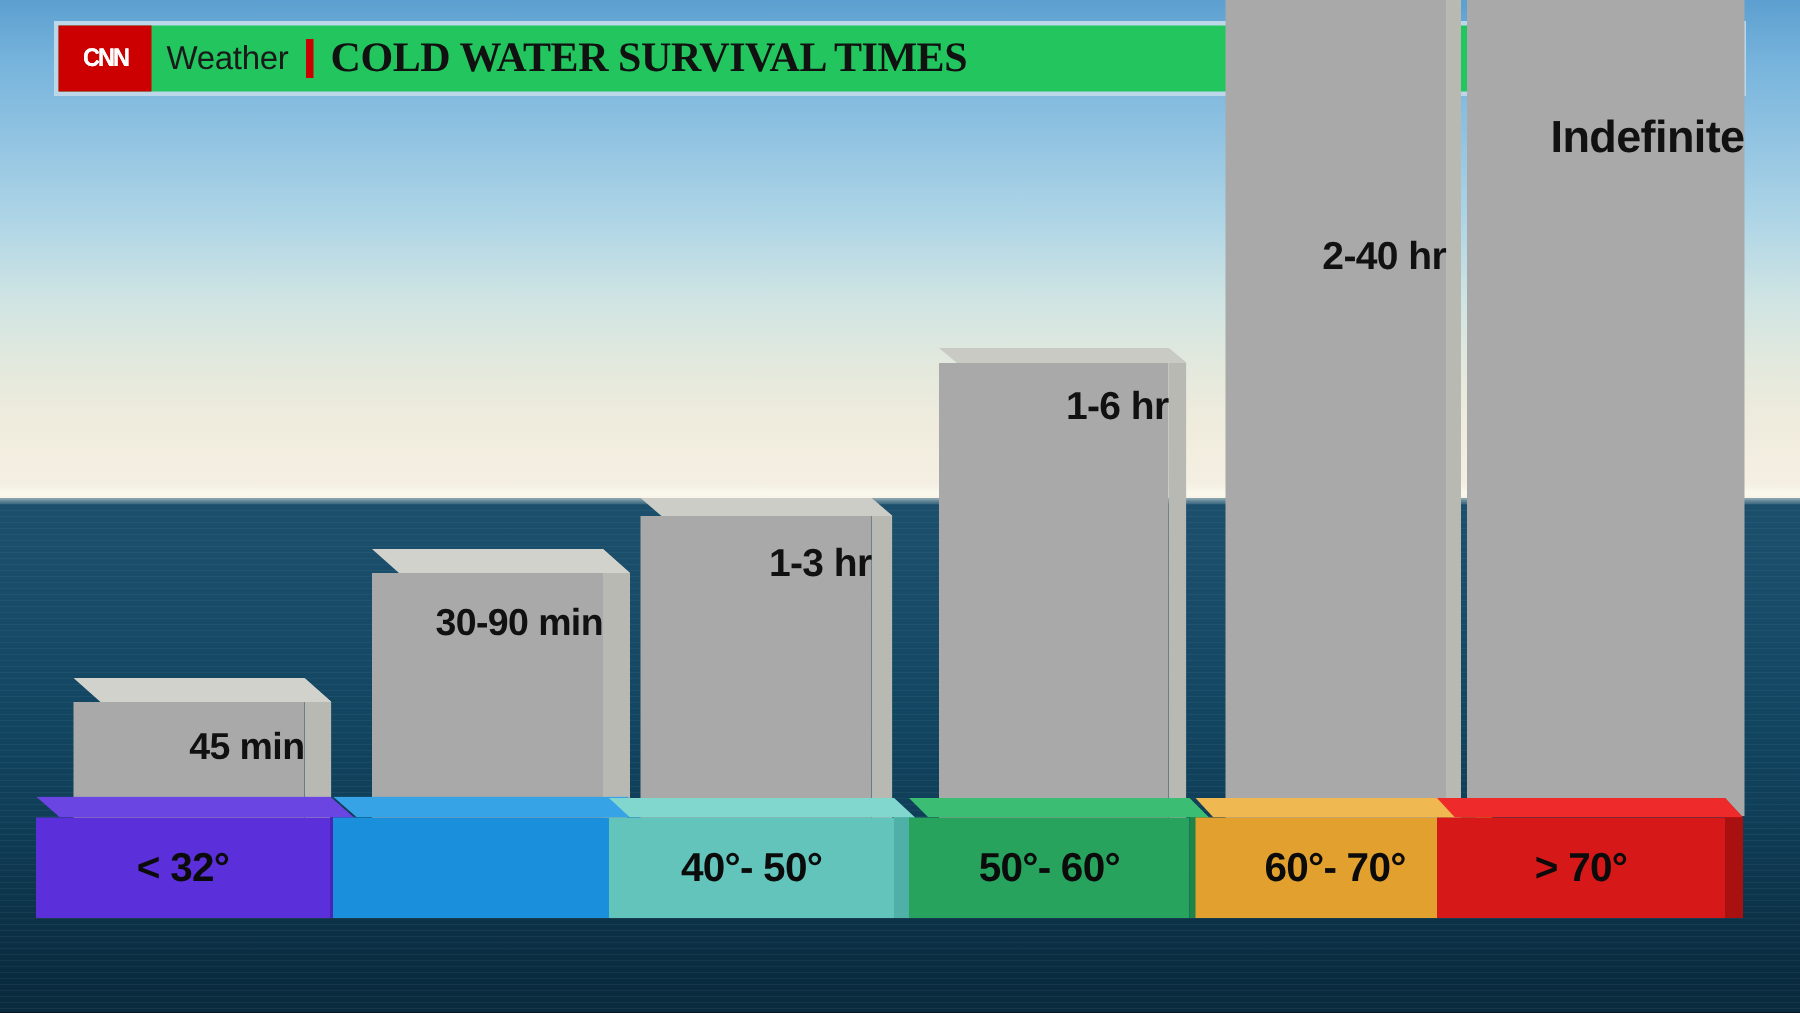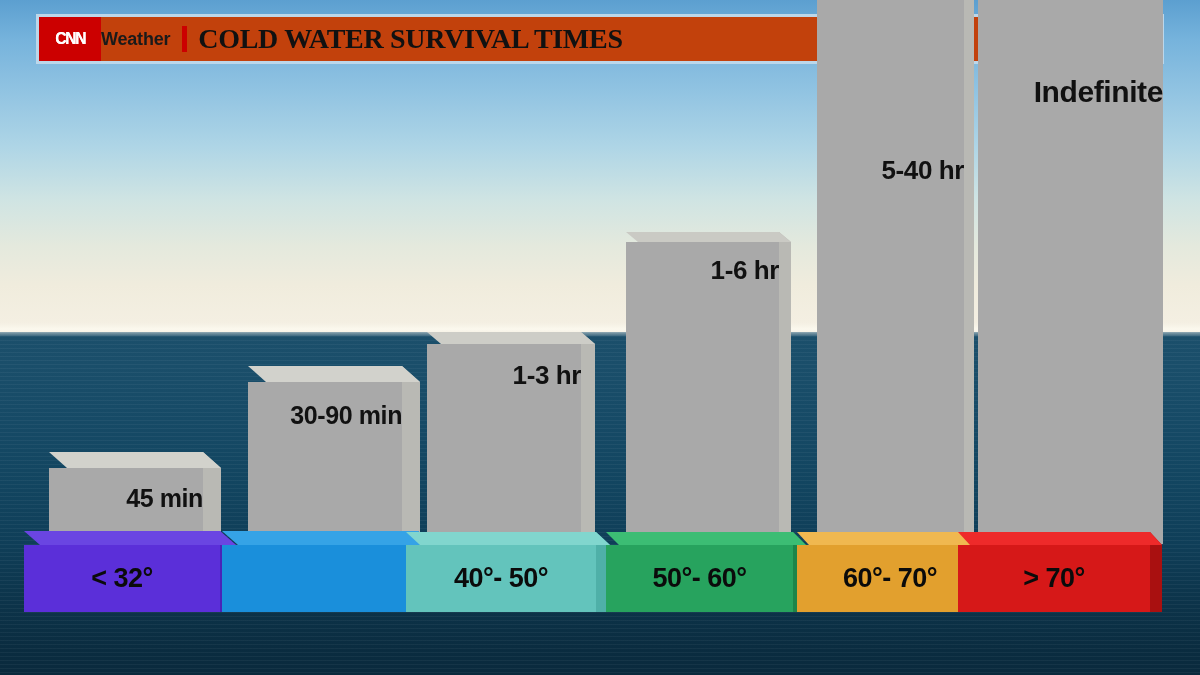--- a/index.html
+++ b/index.html
@@ -55,40 +55,40 @@
 
   
   .titlebar-wrap{
     position:absolute;left:36px;top:14px;width:1128px;height:50px;
     background:#bcd7ea;
     padding:3px;
     box-sizing:border-box;
   }
   .titlebar{
     position:relative;width:100%;height:100%;
-    background:#c2410c;
+    background:#22c55e;
     display:flex;align-items:center;
     box-sizing:border-box;
   }
   .cnn-logo{
     width:62px;height:100%;
     background:#cc0000;
     display:flex;align-items:center;justify-content:center;
     flex:0 0 auto;
   }
   .cnn-mark{
     color:#fff;font-weight:bold;font-size:17px;
     letter-spacing:-1.4px;
     font-family:"Liberation Sans","DejaVu Sans",sans-serif;
     transform:scaleX(.92);
     text-shadow:0 0 0 #fff;
   }
   .weather-word{
-    font-size:18px;color:#1a1a1a;font-weight:700;
-    letter-spacing:-.2px;
+    font-size:22px;color:#1a1a1a;font-weight:400;
+    margin-left:10px;letter-spacing:-.2px;
     flex:0 0 auto;
   }
   .title-div{
     width:5px;height:26px;background:#cc0000;
     margin-left:12px;margin-right:11px;flex:0 0 auto;
   }
   .title-main{
     font-size:28px;font-weight:bold;color:#111;
     letter-spacing:-.3px;white-space:nowrap;
     font-family:Liberation Serif, serif;
@@ -241,21 +241,21 @@
                     clip-path:polygon(0 0,187px 0,200px 100%,13px 100%); background:#3cbd74;"></div>
         <div class="bfront" style="background:#27a35e;"></div>
         <div class="blabel" style="top:18px;">50°- 60°</div>
       </div>
     </div>
 
     <div class="col">
       <div class="gbar" style="left:817px; top:-10px; width:147px; height:564px;">
         <div class="side" style="right:-10px; top:0; width:10px; height:564px; background:#b9b9b4;"></div>
         <div class="front" style="height:564px;"></div>
-        <div class="vlabel" style="top:165px; font-size:26px;">5-40 hr</div>
+        <div class="vlabel" style="top:165px; font-size:26px;">2-40 hr</div>
       </div>
       <div class="base" style="left:797px; top:545px; width:186px; height:67px;">
         <div class="bside" style="right:-12px; top:-13px; width:12px; height:80px;
                     clip-path:polygon(0 0,100% 13px,100% 100%,0 100%); background:#bd8321;"></div>
         <div class="btop" style="left:0; top:-13px; height:13px; width:198px;
                     clip-path:polygon(0 0,186px 0,198px 100%,12px 100%); background:#f0b850;"></div>
         <div class="bfront" style="background:#e2a02e;"></div>
         <div class="blabel" style="top:18px;">60°- 70°</div>
       </div>
     </div>

